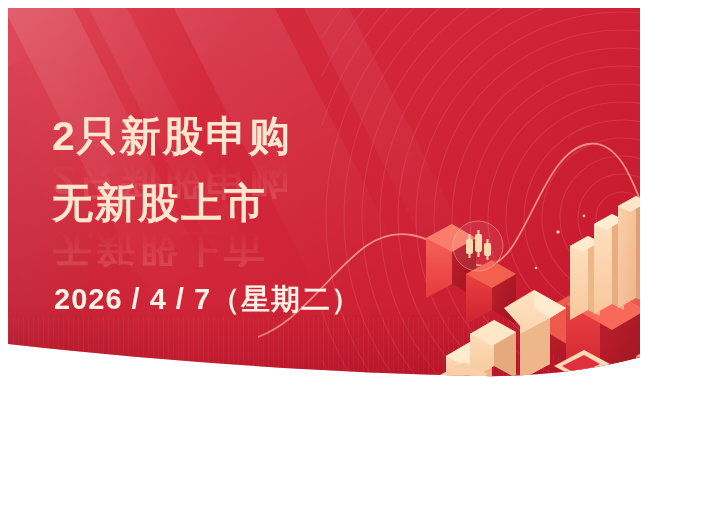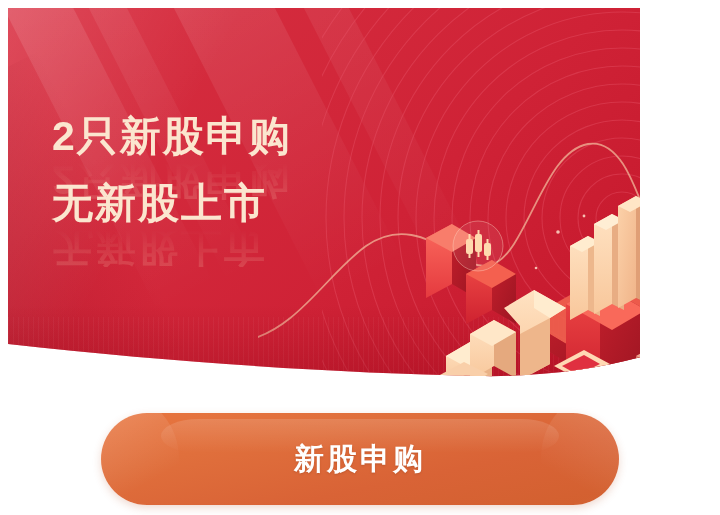--- a/index.html
+++ b/index.html
@@ -293,24 +293,17 @@
       <div class="hl">
         <span>2只新股申购</span>
         <span class="refl r1">2只新股申购</span>
       </div>
       <div class="hl hl2">
         <span>无新股上市</span>
         <span class="refl r2">无新股上市</span>
       </div>
     </div>
 
+    <div id="dateline">2026 / 4  / 7（星期二）</div>
   </div>
 
-  <div id="cta">
-    <div class="fold-l"></div>
-    <div class="fold-l2"></div>
-    <div class="fold-r"></div>
-    <div class="fold-r2"></div>
-    <div class="sheen"></div>
-    <div id="cta-label">新股申购</div>
-  </div>
 
 </div>
 
 </body></html>

